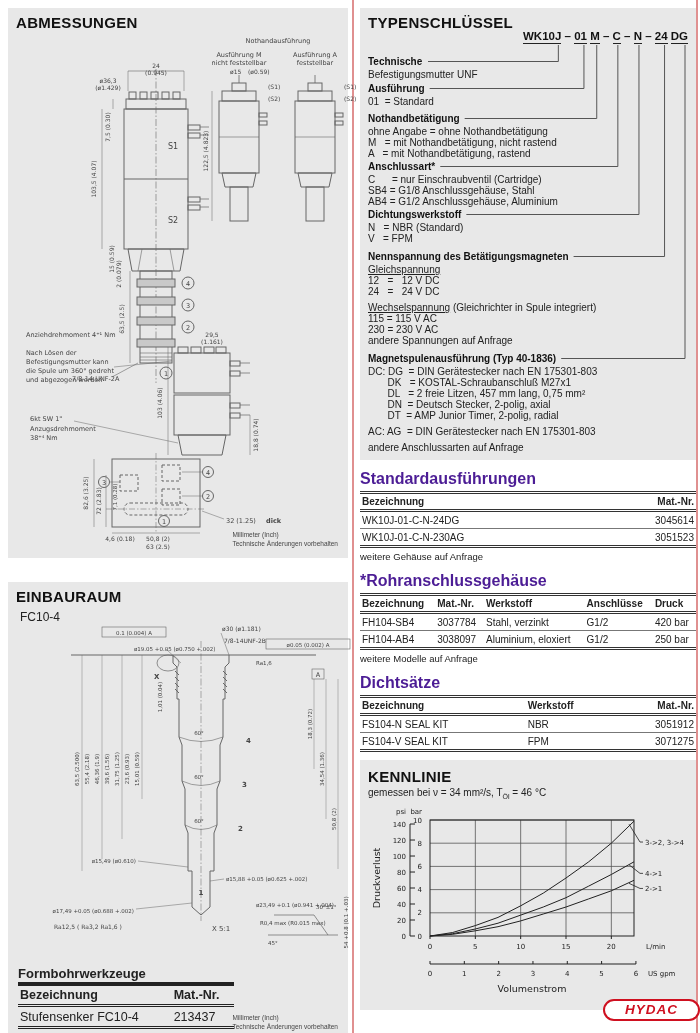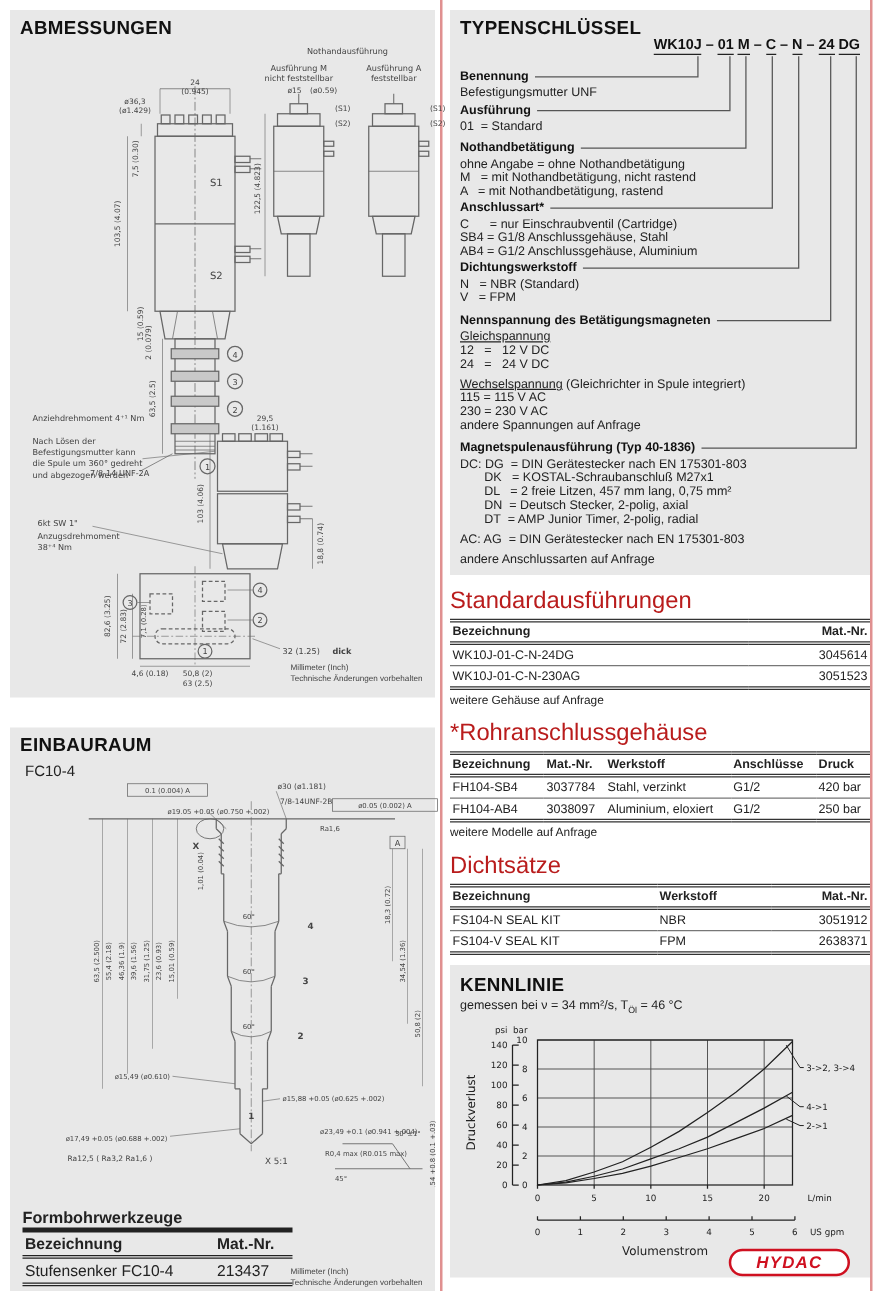--- a/index.html
+++ b/index.html
@@ -1,20 +1,20 @@
 <!DOCTYPE html>
 <html><head>
 <meta charset="utf-8">
 <style>
 *{margin:0;padding:0;box-sizing:border-box}
 html,body{width:700px;height:1033px;background:#fff;font-family:"Liberation Sans","DejaVu Sans",sans-serif;color:#222;position:relative;overflow:hidden}
 .vline{position:absolute;top:0;bottom:0;width:2px;background:#e09090}
 .panel{background:#e8e8e8}
 .sec-title{font-size:15px;font-weight:bold;color:#111;letter-spacing:.3px}
-.sub-title{font-size:19px;font-weight:normal;color:#b91c1c;margin:10px 0 3px}
+.sub-title{font-size:16px;font-weight:bold;color:#4c1d95;margin:10px 0 3px}
 .col-left{position:absolute;left:8px;top:8px;width:340px}
 .col-right{position:absolute;left:360px;top:8px;width:336px}
 .abm-panel{position:relative;height:550px;padding:6px 6px 0 8px;margin-bottom:24px}
 .einb-panel{position:relative;height:459px;padding:6px 6px 0 8px}
 .draw-footer{position:absolute;right:10px;bottom:10px;font-size:6.5px;color:#444;line-height:1.3}
 svg text{font-family:"DejaVu Sans",sans-serif}
 
 .typ-panel{position:relative;height:452px;padding:6px 8px}
 #tk-lines{position:absolute;left:0;top:0;width:100%;height:100%;z-index:0}
 .typ-panel .sec-title,.code-row,.tk-block{position:relative;z-index:1}
@@ -38,21 +38,21 @@
 .kl-sub sub{font-size:7px}
 
 .tools-wrap{position:absolute;left:10px;bottom:12px;width:216px;background:transparent}
 .tools-title{font-size:13px;font-weight:bold;border-bottom:2px solid #222;padding-bottom:1px}
 .tools-table{width:100%;border-collapse:collapse;font-size:12.5px;border-bottom:3px double #222}
 .tools-table th{text-align:left;font-weight:bold;border-top:2px solid #222;border-bottom:3px double #222;padding:2px 2px}
 .tools-table td{padding:2.5px 2px;border-top:1px solid #444}
 .tools-table tr:first-child td{border-top:none}
 .fc-label{font-size:12px;color:#222;margin:2px 0 0 2px;position:absolute;top:26px;left:10px}
 
-.hydac{position:absolute;right:20px;top:999px;border:2.5px solid #cf1020;border-radius:11px;background:#fff;color:#cf1020;font-weight:bold;font-style:italic;font-size:13.5px;letter-spacing:1px;padding:1px 20px 2px;line-height:15px}
+.hydac{position:absolute;right:0;top:999px;border:2.5px solid #cf1020;border-radius:11px;background:#fff;color:#cf1020;font-weight:bold;font-style:italic;font-size:13.5px;letter-spacing:1px;padding:1px 20px 2px;line-height:15px}
 </style>
 </head>
 <body>
 
 <div class="vline" style="left:352px"></div>
 <div class="vline" style="left:696px"></div>
 
 <div class="col-left">
 
   <div class="panel abm-panel">
@@ -356,21 +356,21 @@
         <polyline points="69.65625,80.5 223.9375,80.5 223.9375,37" fill="none" stroke="#555" stroke-width="1"></polyline>
         <polyline points="104.65625,110.5 236.734375,110.5 236.734375,37" fill="none" stroke="#555" stroke-width="1"></polyline>
         <polyline points="80.25,158.5 257.84375,158.5 257.84375,37" fill="none" stroke="#555" stroke-width="1"></polyline>
         <polyline points="106.34375,206.5 278.953125,206.5 278.953125,37" fill="none" stroke="#555" stroke-width="1"></polyline>
         <polyline points="213.578125,248.5 304.546875,248.5 304.546875,37" fill="none" stroke="#555" stroke-width="1"></polyline>
         <polyline points="201.1875,350.5 325,350.5 325,37" fill="none" stroke="#555" stroke-width="1"></polyline>
       </svg>
     <div class="sec-title">TYPENSCHLÜSSEL</div>
     <div class="code-row" id="code-row"><span class="code-seg">WK10J</span><span> – </span><span class="code-seg">01</span><span> </span><span class="code-seg">M</span><span> – </span><span class="code-seg">C</span><span> – </span><span class="code-seg">N</span><span> – </span><span class="code-seg">24</span><span> </span><span class="code-seg">DG</span></div>
     <div id="tk-blocks">
-        <div class="tk-block" style="top: 43px;"><div class="tk-head">Benennung</div><div class="tk-line">Befestigungsmutter UNF</div></div>
+        <div class="tk-block" style="top: 43px;"><div class="tk-head">Technische</div><div class="tk-line">Befestigungsmutter UNF</div></div>
         <div class="tk-block" style="top: 70px;"><div class="tk-head">Ausführung</div><div class="tk-line">01  = Standard</div></div>
         <div class="tk-block" style="top: 100px;"><div class="tk-head">Nothandbetätigung</div><div class="tk-line">ohne Angabe = ohne Nothandbetätigung</div><div class="tk-line">M   = mit Nothandbetätigung, nicht rastend</div><div class="tk-line">A   = mit Nothandbetätigung, rastend</div></div>
         <div class="tk-block" style="top: 148px;"><div class="tk-head">Anschlussart*</div><div class="tk-line">C      = nur Einschraubventil (Cartridge)</div><div class="tk-line">SB4 = G1/8 Anschlussgehäuse, Stahl</div><div class="tk-line">AB4 = G1/2 Anschlussgehäuse, Aluminium</div></div>
         <div class="tk-block" style="top: 196px;"><div class="tk-head">Dichtungswerkstoff</div><div class="tk-line">N   = NBR (Standard)</div><div class="tk-line">V   = FPM</div></div>
         <div class="tk-block" style="top: 238px;"><div class="tk-head">Nennspannung des Betätigungsmagneten</div><div class="tk-line"><span class="ul">Gleichspannung</span></div><div class="tk-line">12   =   12 V DC</div><div class="tk-line">24   =   24 V DC</div><div class="tk-line gap"><span class="ul">Wechselspannung</span> (Gleichrichter in Spule integriert)</div><div class="tk-line">115 = 115 V AC</div><div class="tk-line">230 = 230 V AC</div><div class="tk-line">andere Spannungen auf Anfrage</div></div>
         <div class="tk-block" style="top: 340px;"><div class="tk-head">Magnetspulenausführung (Typ 40-1836)</div><div class="tk-line">DC: DG  = DIN Gerätestecker nach EN 175301-803</div><div class="tk-line">       DK   = KOSTAL-Schraubanschluß M27x1</div><div class="tk-line">       DL   = 2 freie Litzen, 457 mm lang, 0,75 mm²</div><div class="tk-line">       DN  = Deutsch Stecker, 2-polig, axial</div><div class="tk-line">       DT  = AMP Junior Timer, 2-polig, radial</div><div class="tk-line gap">AC: AG  = DIN Gerätestecker nach EN 175301-803</div><div class="tk-line gap">andere Anschlussarten auf Anfrage</div></div>
       </div>
   </div>
 
   <div class="sub-title">Standardausführungen</div>
@@ -435,21 +435,21 @@
       </thead>
       <tbody>
         <tr>
           <td>FS104-N SEAL KIT</td>
           <td>NBR</td>
           <td>3051912</td>
         </tr>
         <tr>
           <td>FS104-V SEAL KIT</td>
           <td>FPM</td>
-          <td>2638371</td>
+          <td>3071275</td>
         </tr>
       </tbody>
     </table>
 
   <div class="panel kl-panel">
     <div class="sec-title">KENNLINIE</div>
     <div class="kl-sub"><span>gemessen bei ν = 34 mm²/s, T</span><sub>Öl</sub><span> = 46 °C</span></div>
     <svg id="kl-svg" width="338" height="196" viewBox="0 0 338 196">
         <line x1="62" y1="108.8" x2="266" y2="108.8" stroke="#555" stroke-width="0.8"></line>
         <line x1="62" y1="85.6" x2="266" y2="85.6" stroke="#555" stroke-width="0.8"></line>

